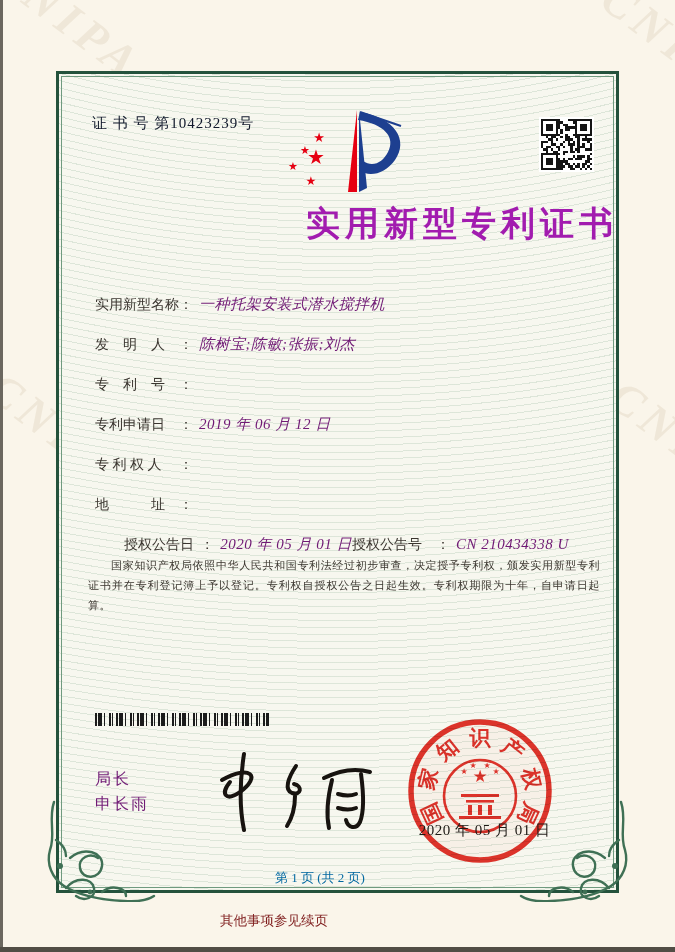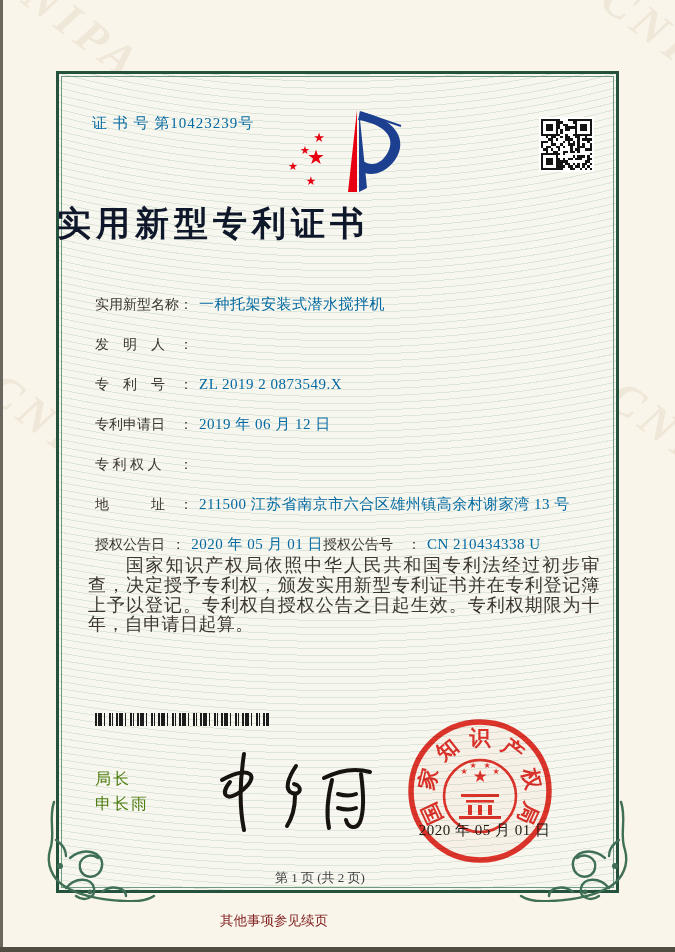--- a/index.html
+++ b/index.html
@@ -32,65 +32,65 @@
     background:
       repeating-radial-gradient(1400px at 50% -1050px,
         rgba(128,168,138,0.22) 0 1px, rgba(0,0,0,0) 1px 7px),
       #f7f7ef;
   }
   .frame-inner{position:absolute;inset:2px;border:1px solid #6f9a7f;}
   .flourish{position:absolute;width:112px;height:102px;}
   .flourish.bl{left:44px;top:800px;}
   .flourish.br{left:519px;top:800px;transform:scaleX(-1);}
   
-  .cert-no{position:absolute;left:92px;top:114px;font-size:15px;letter-spacing:1px;color:#0369a1;}
+  .cert-no{position:absolute;left:92px;top:114px;font-size:15px;letter-spacing:1px;color:#0f172a;}
   .logo{position:absolute;left:281px;top:100px;width:142px;height:98px;}
   .qr{
     position:absolute;left:539px;top:117px;width:55px;height:55px;background:#fff;
     display:grid;grid-template-columns:repeat(21,1fr);grid-template-rows:repeat(21,1fr);
     padding:2px;box-sizing:border-box;
   }
   .qr div{width:100%;height:100%;}
   .qr .on{background:#141414;}
   .title{
-    position:absolute;left:57px;top:201px;width:561px;text-align:left;
-    font-size:34px;font-weight:600;letter-spacing:5px;color:#0f172a;
+    position:absolute;left:57px;top:201px;width:561px;text-align:right;
+    font-size:34px;font-weight:600;letter-spacing:5px;color:#a21caf;
   }
   
   .fields{position:absolute;left:95px;top:284px;width:480px;}
   .frow{height:40px;display:flex;align-items:center;font-size:15px;line-height:19px;}
   .flabel{display:inline-block;width:84px;white-space:nowrap;font-size:14px;color:#3a352f;}
   .fcolon{font-size:14px;margin-right:6px;color:#3a352f;}
-  .fvalue{font-size:15px;color:#0369a1;letter-spacing:0.5px;white-space:nowrap;}
-  .pair1{display:inline-flex;width:228px;}
+  .fvalue{font-size:15px;color:#701a75;letter-spacing:0.5px;white-space:nowrap;font-style:italic;}
+  .pair1{display:inline-flex;width:228px;margin-left:29px;}
   .pair2{display:inline-flex;}
   
   .paras{position:absolute;left:88px;top:556px;width:512px;}
   .paras p{
-    margin:0 0 3px 0;font-size:18px;line-height:19.8px;letter-spacing:0.4px;
+    margin:0 0 3px 0;font-size:11px;line-height:19.8px;letter-spacing:0.4px;
     text-indent:2.1em;color:#3b362f;text-align:justify;
   }
   
   .barcode{
     position:absolute;left:95px;top:713px;width:174px;height:13px;
     background:repeating-linear-gradient(90deg,
       #1c1c1c 0 2px, transparent 2px 3px,
       #1c1c1c 3px 7px, transparent 7px 9px,
       #1c1c1c 9px 10px, transparent 10px 14px,
       #1c1c1c 14px 16px, transparent 16px 17px,
       #1c1c1c 17px 18px, transparent 18px 21px);
   }
-  .officer{position:absolute;left:95px;top:766px;font-size:16px;line-height:25px;color:#4d7c0f;letter-spacing:2px;}
+  .officer{position:absolute;left:95px;top:766px;font-size:16px;line-height:25px;color:#701a75;letter-spacing:2px;}
   .signature{position:absolute;left:198px;top:748px;width:190px;height:90px;}
   .seal{position:absolute;left:405px;top:716px;width:150px;height:150px;mix-blend-mode:multiply;}
   .seal-date{
     position:absolute;left:402px;top:821px;width:165px;text-align:center;
     font-size:15px;color:#1e1a16;letter-spacing:0.5px;z-index:5;
   }
-  .page-info{position:absolute;left:220px;top:869px;width:200px;text-align:center;font-size:13px;color:#404040;}
+  .page-info{position:absolute;left:220px;top:869px;width:200px;text-align:center;font-size:13px;color:#0369a1;}
   .footer-note{position:absolute;left:220px;top:912px;width:200px;font-size:13.5px;color:#7f1d1d;}
 </style>
 </head>
 <body>
 
 <div class="page">
 
   <div class="wm wm1">CNIPA</div>
   <div class="wm wm2">CNIPA</div>
   <div class="wm wm3">CNIPA</div>
@@ -591,39 +591,38 @@
 
   <div class="fields">
     <div class="frow">
       <span class="flabel">实用新型名称</span>
         <span class="fcolon">：</span>
       <span class="fvalue">一种托架安装式潜水搅拌机</span>
     </div>
     <div class="frow">
       <span class="flabel">发　明　人</span>
         <span class="fcolon">：</span>
+      <span class="fvalue">陈树宝;陈敏;张振;刘杰</span>
     </div>
     <div class="frow">
       <span class="flabel">专　利　号</span>
         <span class="fcolon">：</span>
-      <span class="fvalue">ZL 2019 2 0873549.X</span>
     </div>
     <div class="frow">
       <span class="flabel">专利申请日</span>
         <span class="fcolon">：</span>
       <span class="fvalue">2019 年 06 月 12 日</span>
     </div>
     <div class="frow">
       <span class="flabel">专 利 权 人</span>
         <span class="fcolon">：</span>
     </div>
     <div class="frow">
       <span class="flabel">地　　　址</span>
         <span class="fcolon">：</span>
-      <span class="fvalue">211500 江苏省南京市六合区雄州镇高余村谢家湾 13 号</span>
     </div>
     <div class="frow">
       <span class="pair1">
         <span class="flabel">授权公告日</span>
           <span class="fcolon">：</span>
         <span class="fvalue">2020 年 05 月 01 日</span>
       </span>
       <span class="pair2">
         <span class="flabel">授权公告号</span>
           <span class="fcolon">：</span>

